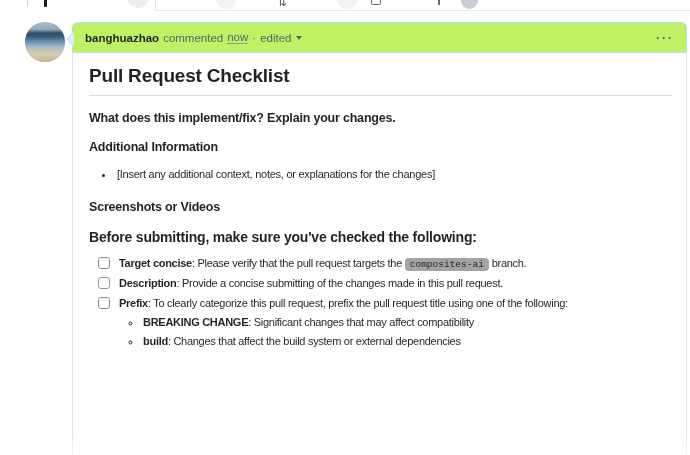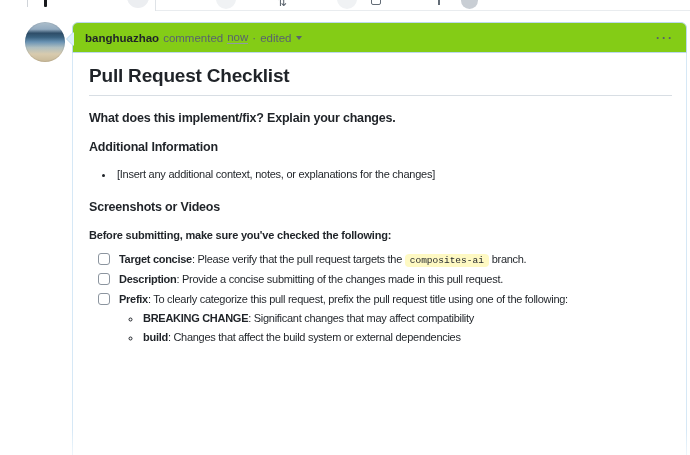--- a/index.html
+++ b/index.html
@@ -33,21 +33,21 @@
     background: linear-gradient(180deg,
       #aebfcb 0%, #93abc0 18%, #2e4d68 28%, #39617f 38%,
       #6a93b4 50%, #b0bfc0 64%, #d8cbae 80%, #c8b897 100%);
     box-shadow: inset 0 0 0 1px rgba(0,0,0,.06);
     cursor: pointer;
   }
 
   
   .card { position:absolute; left:72px; top:22px; right:3px; bottom:0; }
   .comment-header {
-    position:relative; height:31px; background:#84cc16;
+    position:relative; height:31px; background:#bef264;
     border:1px solid #bcd9ee; border-radius:6px 6px 0 0;
     display:flex; align-items:center; gap:4px; padding:0 12px;
     font-size:11.5px; color:#59636e;
   }
   .caret, .caret::after { position:absolute; width:0; height:0; border:7px solid transparent; }
   .caret { left:-14px; top:9px; border-right-color:#bcd9ee; }
   .caret::after { content:""; left:-6px; top:-7px; border:7px solid transparent; border-right-color:#ddeffa; }
   .author { font-weight:700; color:#1f2328; cursor:pointer; }
   .time { border-bottom:1px solid #8f9aa4; cursor:pointer; }
   .hdr-edited { cursor:pointer; display:inline-flex; align-items:center; gap:4px; }
@@ -63,34 +63,34 @@
   h1.md { font-size:19px; font-weight:700; letter-spacing:-.2px; padding:2px 0 8px; border-bottom:1px solid #d8dee4; margin-bottom:6px; }
   h3.md { font-size:12.5px; font-weight:700; letter-spacing:-.2px; margin-top:15px; margin-bottom:11px; }
   ul.bullets { margin:0 0 7px; padding-left:26px; font-size:11px; letter-spacing:-.25px; line-height:1.8; color:#1f2328; }
   ul.bullets li { padding-left:2px; }
 
   table.md { border-collapse:collapse; margin:12px 0 15px; font-size:11px; }
   table.md th, table.md td { border:1px solid #d0d7de; }
   table.md th { font-weight:700; padding:5px 11px; letter-spacing:-.2px; }
   table.md td { height:25px; min-width:40px; }
 
-  p.intro { font-size:11px; font-weight:700; letter-spacing:-.2px; margin:15px 0 11px; }
+  p.intro { font-size:14px; font-weight:700; letter-spacing:-.2px; margin:15px 0 11px; }
 
   ul.checklist { list-style:none; margin:0; padding-left:9px; font-size:11px; letter-spacing:-.28px; line-height:1.45; }
   ul.checklist > li { position:relative; padding-left:21px; margin-bottom:4px; }
   .checkbox {
     position:absolute; left:0; top:1px; width:12px; height:12px;
     border:1px solid #8c959f; border-radius:3px; background:#fff; cursor:pointer;
   }
   ul.sublist { list-style:circle; margin:3px 0 0; padding-left:23px; }
   ul.sublist li { margin-bottom:3px; padding-left:1px; }
   strong { font-weight:700; }
   code.inline {
     font-family:"Liberation Mono","DejaVu Sans Mono",monospace;
-    font-size:9.5px; letter-spacing:0; background:#fef9c3; border-radius:4px; padding:1px 5px;
+    font-size:9.5px; letter-spacing:0; background:#a3a3a3; border-radius:4px; padding:1px 5px;
   }
 
   .bottom-fade {
     position:absolute; left:0; right:0; bottom:0; height:26px; pointer-events:none;
     background:linear-gradient(rgba(255,255,255,0), rgba(255,255,255,.6));
   }
 </style>
 </head>
 <body>
 

